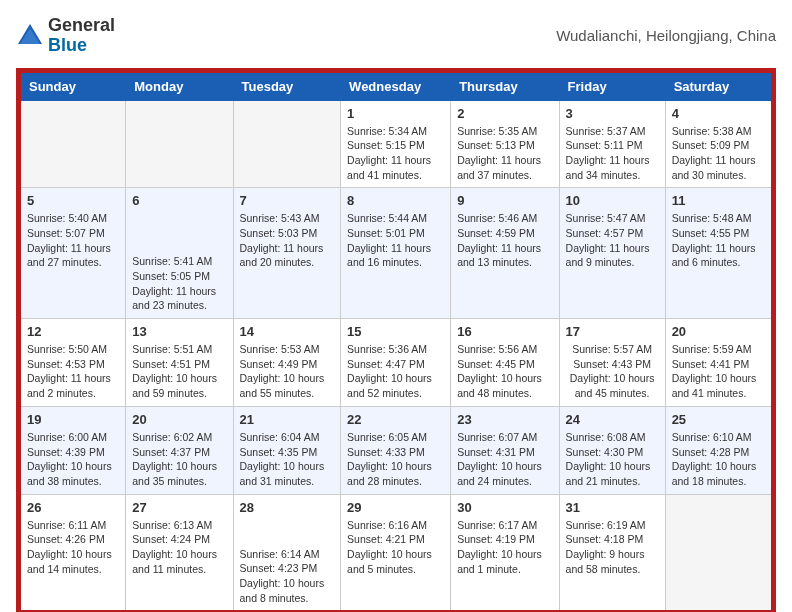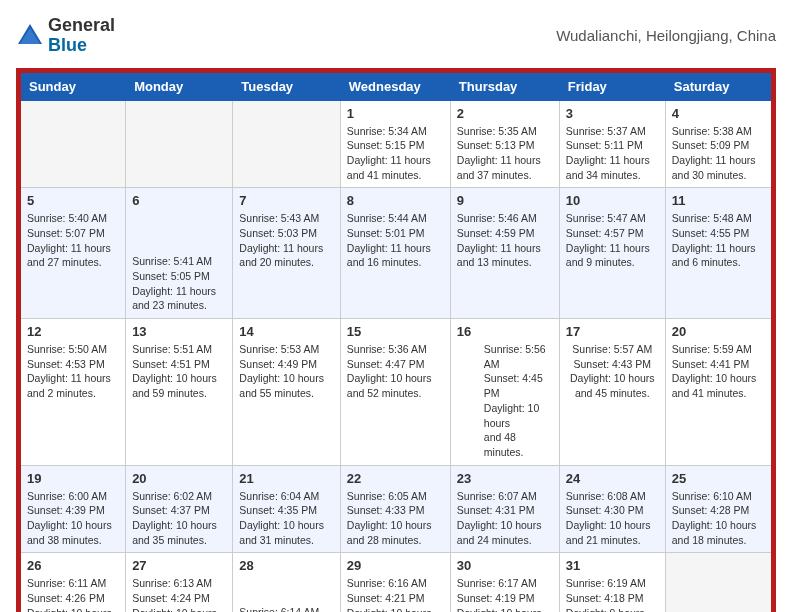--- a/index.html
+++ b/index.html
@@ -226,21 +226,21 @@
         </td>
         <td>
           <div class="day-number">15</div>
           <div class="day-info" style="white-space: pre-line;">Sunrise: 5:36 AM
 Sunset: 4:47 PM
 Daylight: 10 hours
 and 52 minutes.</div>
         </td>
         <td>
           <div class="day-number">16</div>
-          <div class="day-info" style="white-space: pre-line; margin-left: 27px;">Sunrise: 5:56 AM
+          <div class="day-info" style="white-space: pre-line;">Sunrise: 5:56 AM
 Sunset: 4:45 PM
 Daylight: 10 hours
 and 48 minutes.</div>
         </td>
         <td>
           <div class="day-number">17</div>
           <div class="day-info" style="white-space: pre-line; text-align: center;">Sunrise: 5:57 AM
 Sunset: 4:43 PM
 Daylight: 10 hours
 and 45 minutes.</div>

